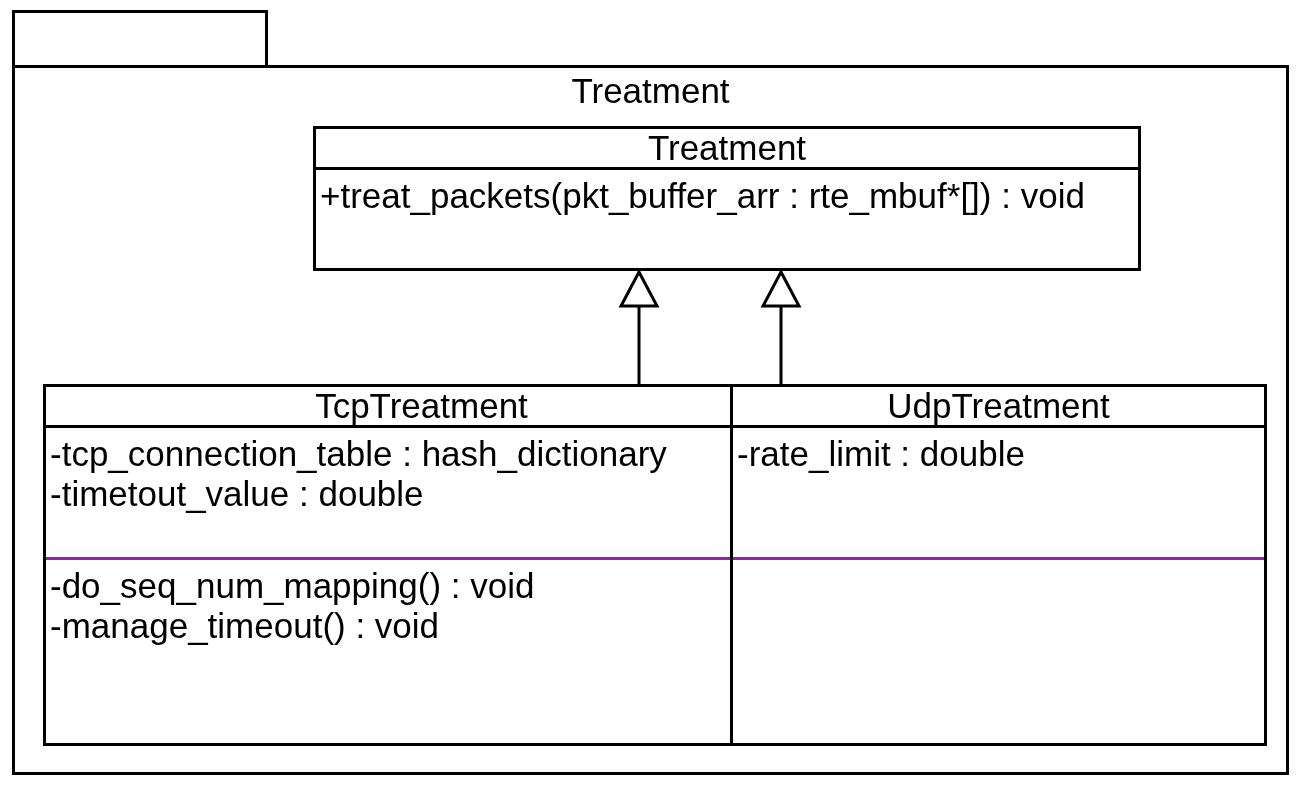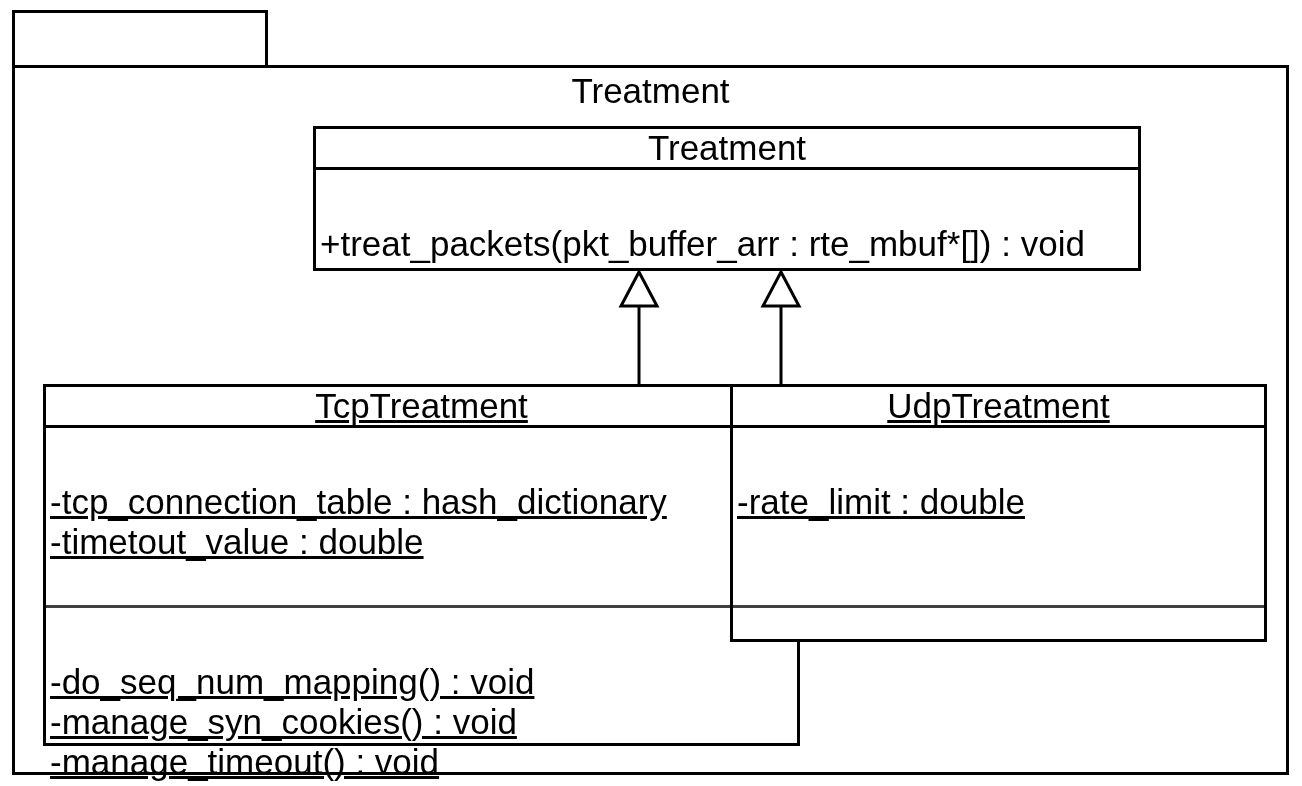--- a/index.html
+++ b/index.html
@@ -61,33 +61,32 @@
     align-items: center;
     justify-content: center;
     font-size: 35px;
     white-space: nowrap;
     overflow: hidden;
   }
   .cls-sec {
     padding: 6px 4px 0 4px;
     box-sizing: border-box;
     overflow: hidden;
-    margin-top: 48px;
   }
-  .cls-sec.with-sep { border-bottom: 3px solid #404040; }
+  .cls-sec.with-sep { border-bottom: 3px solid #a21caf; }
   .row {
     font-size: 35px;
     line-height: 40px;
     height: 40px;
     white-space: nowrap;
   }
 
   #cls-treatment  { left: 313px; top: 126px; width: 828px; height: 145px; }
-  #cls-tcp        { left: 43px;  top: 384px; width: 757px; height: 362px; text-decoration: underline; }
-  #cls-udp        { left: 730px; top: 384px; width: 537px; height: 258px; text-decoration: underline; }
+  #cls-tcp        { left: 43px;  top: 384px; width: 757px; height: 362px; }
+  #cls-udp        { left: 730px; top: 384px; width: 537px; height: 362px; }
 
   #cls-tcp .cls-attrs, #cls-udp .cls-attrs { height: 132px; }
 
   
   .connectors {
     position: absolute;
     left: 0; top: 0;
     width: 1302px; height: 786px;
     z-index: 5;
     pointer-events: none;
@@ -110,21 +109,20 @@
   </div>
 
   <div class="cls" id="cls-tcp">
     <div class="cls-title">TcpTreatment</div>
     <div class="cls-sec with-sep cls-attrs">
       <div class="row">-tcp_connection_table : hash_dictionary</div>
       <div class="row">-timetout_value : double</div>
     </div>
     <div class="cls-sec">
       <div class="row">-do_seq_num_mapping() : void</div>
-      <div class="row">-manage_syn_cookies() : void</div>
       <div class="row">-manage_timeout() : void</div>
     </div>
   </div>
 
   <div class="cls" id="cls-udp">
     <div class="cls-title">UdpTreatment</div>
     <div class="cls-sec with-sep cls-attrs">
       <div class="row">-rate_limit : double</div>
     </div>
   </div>

